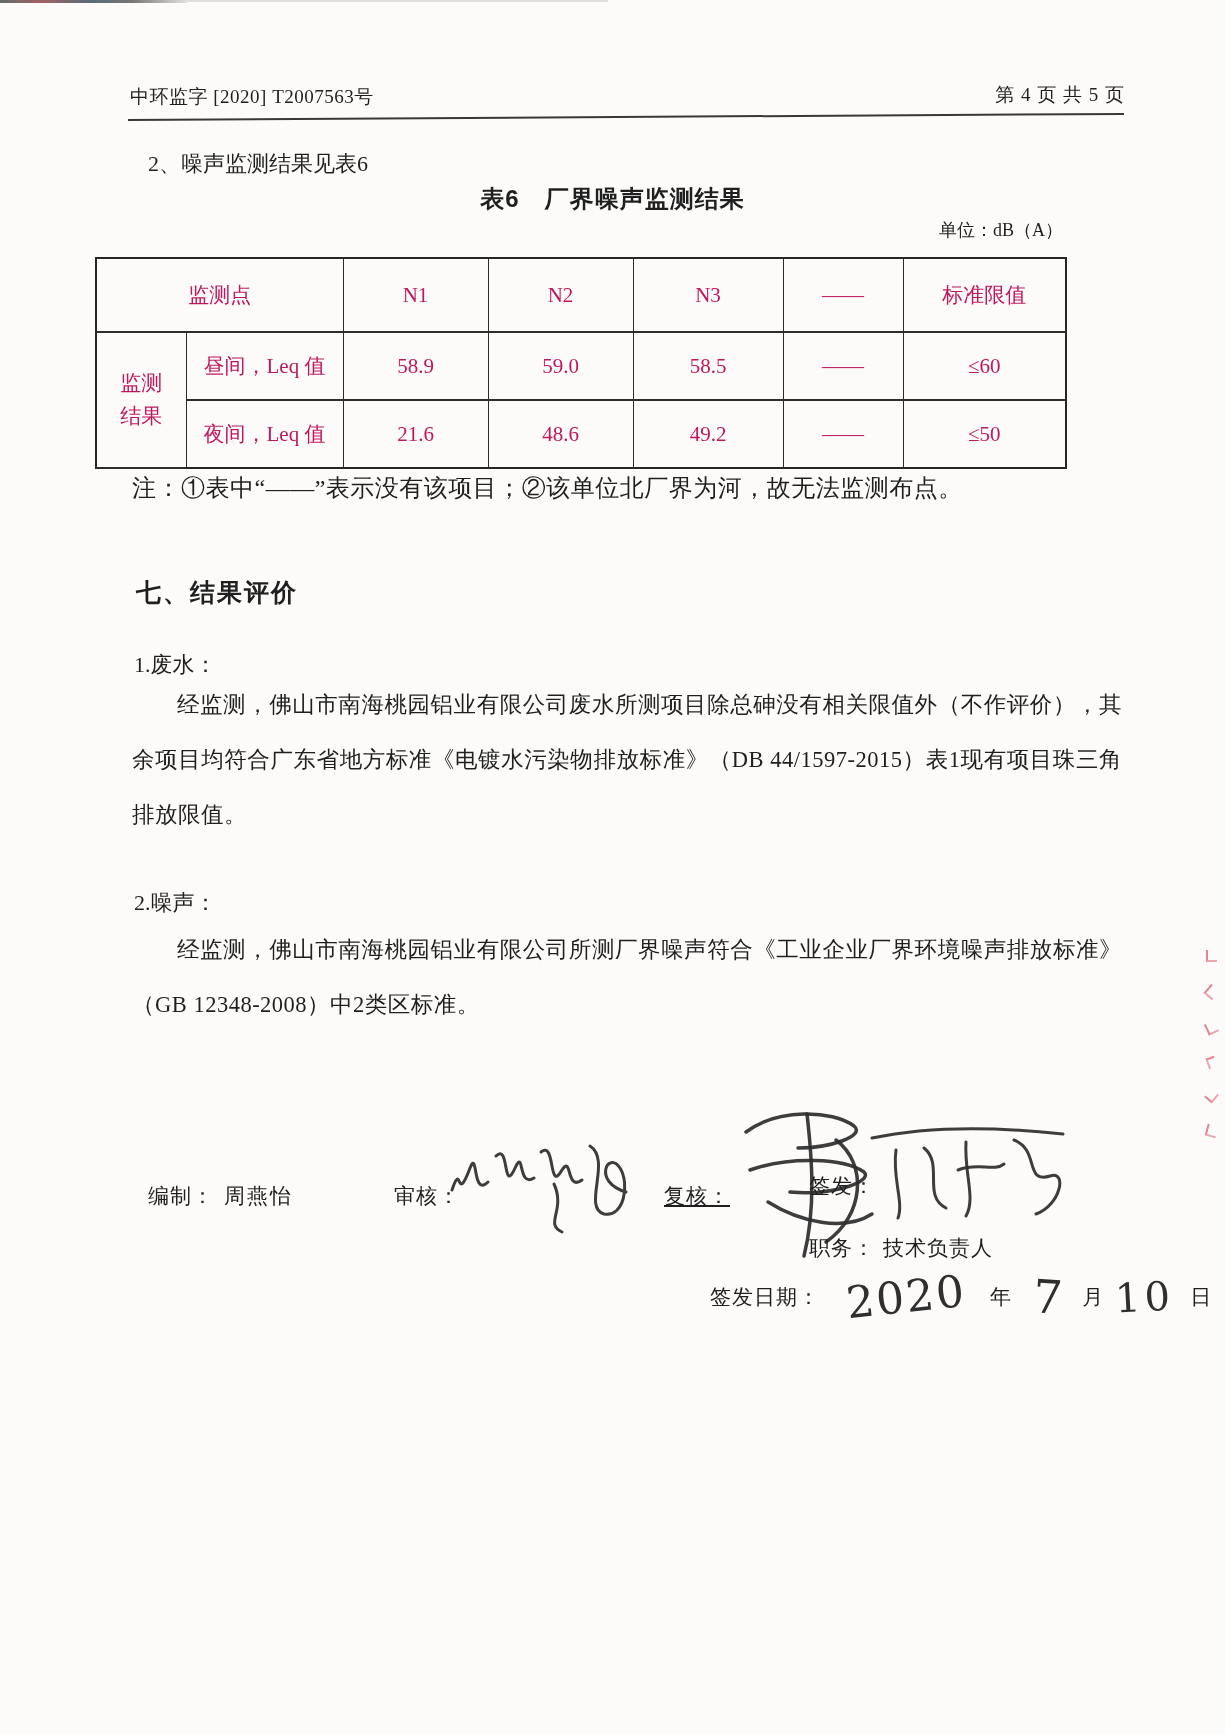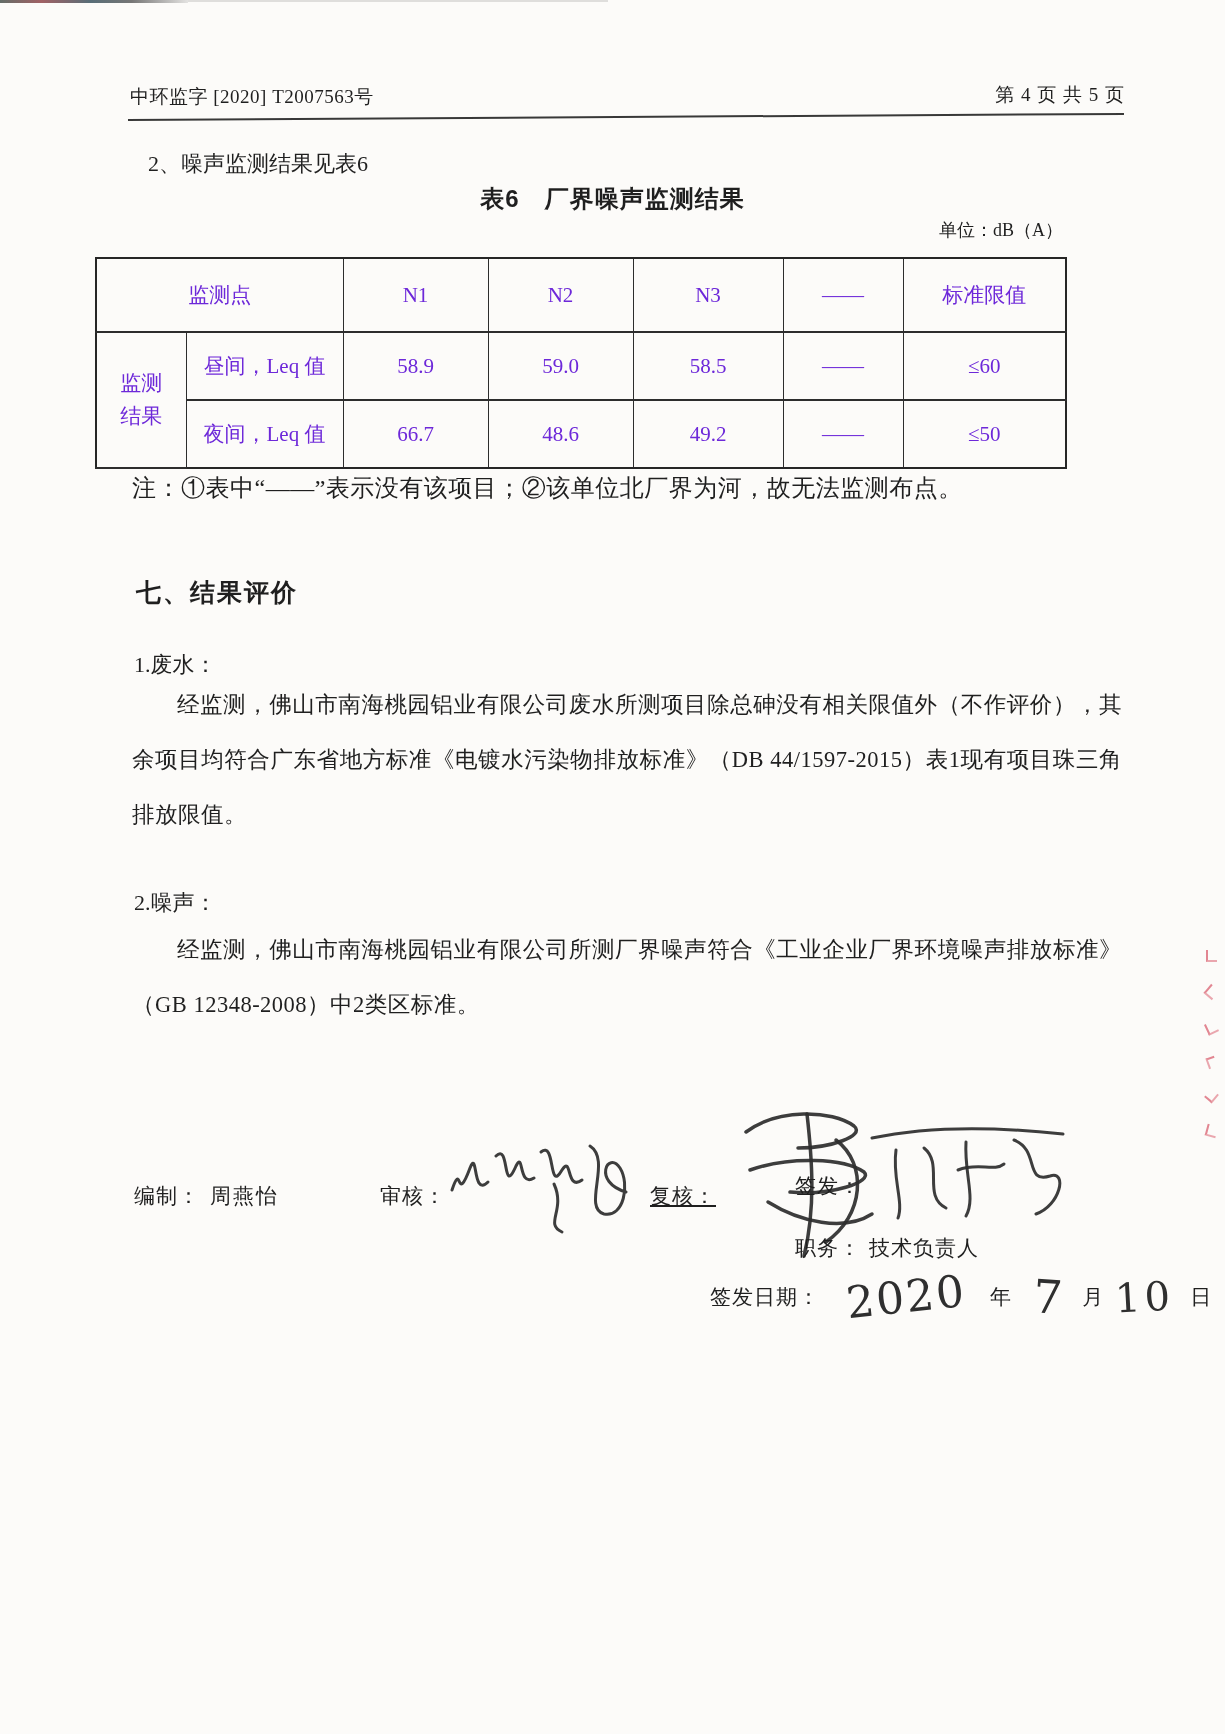--- a/index.html
+++ b/index.html
@@ -18,42 +18,42 @@
   .hdr-right{position:absolute;right:100px;top:82px;font-size:19px;letter-spacing:1px;}
   .hdr-rule{position:absolute;left:128px;top:119px;width:996px;height:2px;background:#383838;
     transform:rotate(-0.35deg);transform-origin:left center;}
 
   .intro{position:absolute;left:148px;top:149px;font-size:22px;text-align:right;}
   .tbl-title{position:absolute;left:0;top:183px;width:100%;text-align:center;
     font-family:"Liberation Sans", sans-serif;font-weight:700;font-size:24px;letter-spacing:1px;}
   .unit{position:absolute;right:162px;top:218px;font-size:18px;}
 
   table.noise{position:absolute;left:95px;top:257px;border-collapse:collapse;table-layout:fixed;
-    font-size:21px;color:#6d28d9;}
+    font-size:21px;color:#be185d;}
   table.noise td{border:1px solid #2d2d2d;text-align:center;vertical-align:middle;padding:0;}
   table.noise tr.h-row td{height:72px;border-bottom:2px solid #2d2d2d;}
   table.noise td{height:66px;}
   table.noise{border:2px solid #262626;}
   table.noise tr.r1 td{border-bottom:2px solid #2d2d2d;}
   td.group span{display:block;line-height:1.55;}
 
   .note{position:absolute;left:132px;top:472px;font-size:24px;letter-spacing:.5px;}
 
   .h2{position:absolute;left:136px;top:576px;font-family:"Liberation Sans", sans-serif;
     font-weight:700;font-size:25px;letter-spacing:2px;}
 
   .p-label{position:absolute;font-size:22px;}
   .p1-label{left:134px;top:650px;}
   .p2-label{left:134px;top:888px;}
   .para{position:absolute;left:132px;width:990px;font-size:22.5px;line-height:55px;
     text-align:justify;text-indent:2em;letter-spacing:.5px;}
   .p1{top:677px;font-family:Liberation Serif, serif;}
   .p2{top:922px;}
 
-  .signoff-label{position:absolute;font-size:21px;letter-spacing:1px;}
+  .signoff-label{position:absolute;font-size:21px;letter-spacing:1px;margin-left:14px;}
   .prepared{left:134px;top:1182px;}
   .prepared .name{margin-left:10px;letter-spacing:2px;}
   .review-label{left:380px;top:1182px;}
   .recheck-label{left:650px;top:1182px;text-decoration:underline;}
   .issue-label{left:795px;top:1172px;}
   .title-line{left:795px;top:1234px;}
   .title-line .val{margin-left:8px;letter-spacing:1px;}
 
   .sig{position:absolute;}
   .sig path{fill:none;stroke:#2d2d2d;stroke-width:3;stroke-linecap:round;stroke-linejoin:round;opacity:.92;}
@@ -124,21 +124,21 @@
         </td>
         <td>昼间，Leq 值</td>
         <td>58.9</td>
         <td>59.0</td>
         <td>58.5</td>
         <td>——</td>
         <td>≤60</td>
       </tr>
       <tr>
         <td>夜间，Leq 值</td>
-        <td>66.7</td>
+        <td>21.6</td>
         <td>48.6</td>
         <td>49.2</td>
         <td>——</td>
         <td>≤50</td>
       </tr>
     </tbody>
   </table>
 
   <div class="note">注：①表中“——”表示没有该项目；②该单位北厂界为河，故无法监测布点。</div>
 

